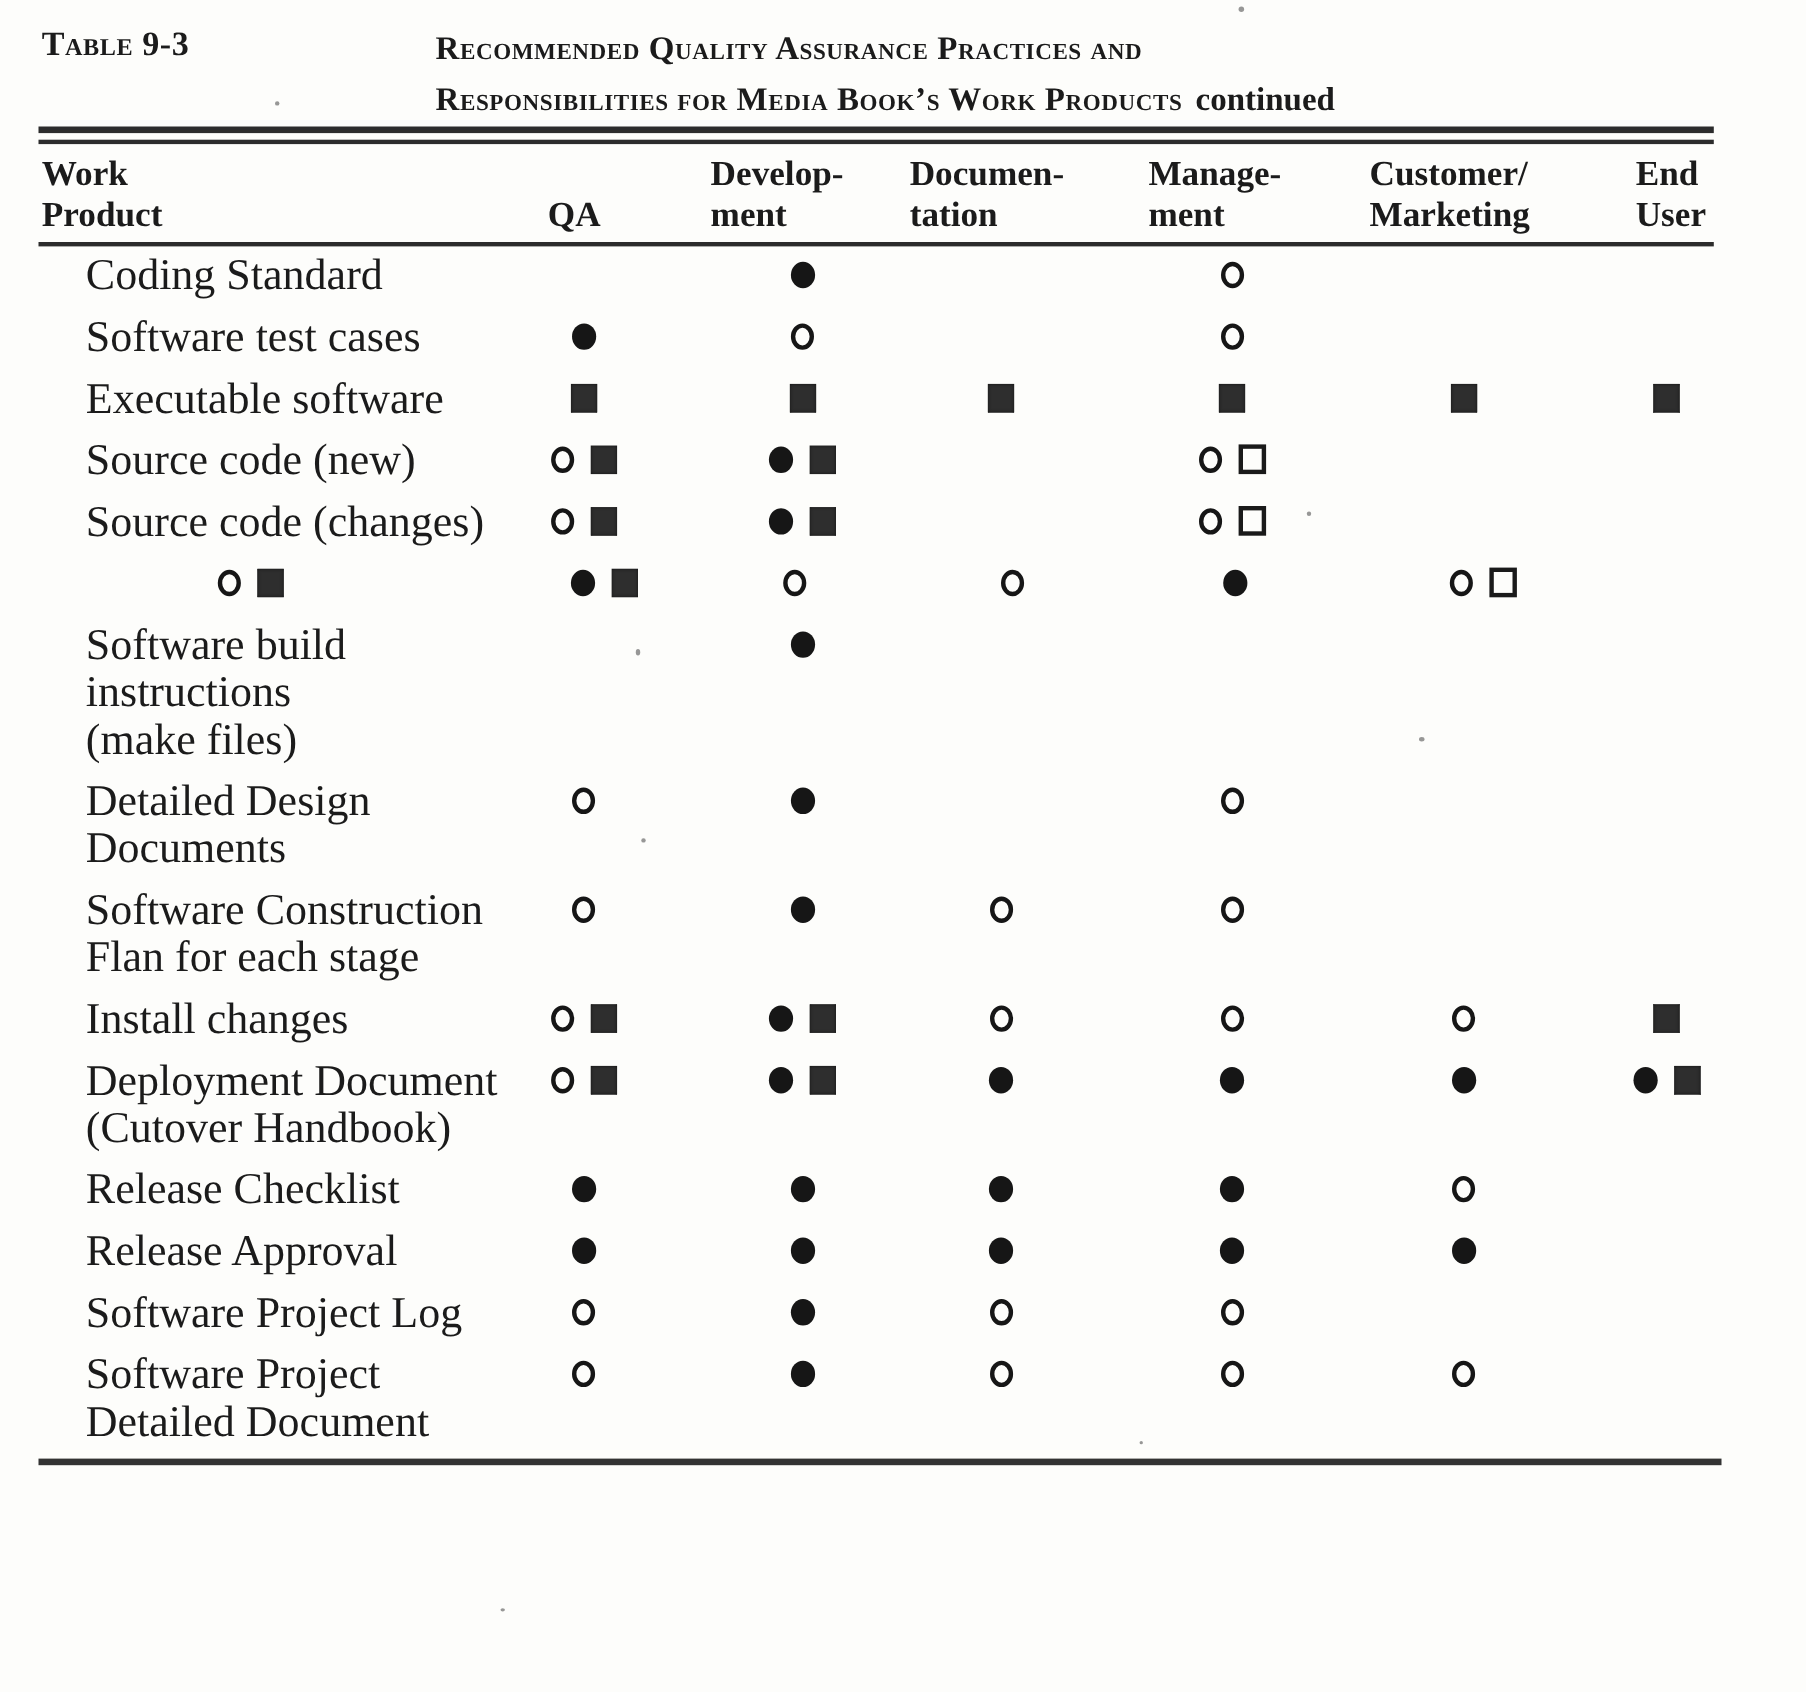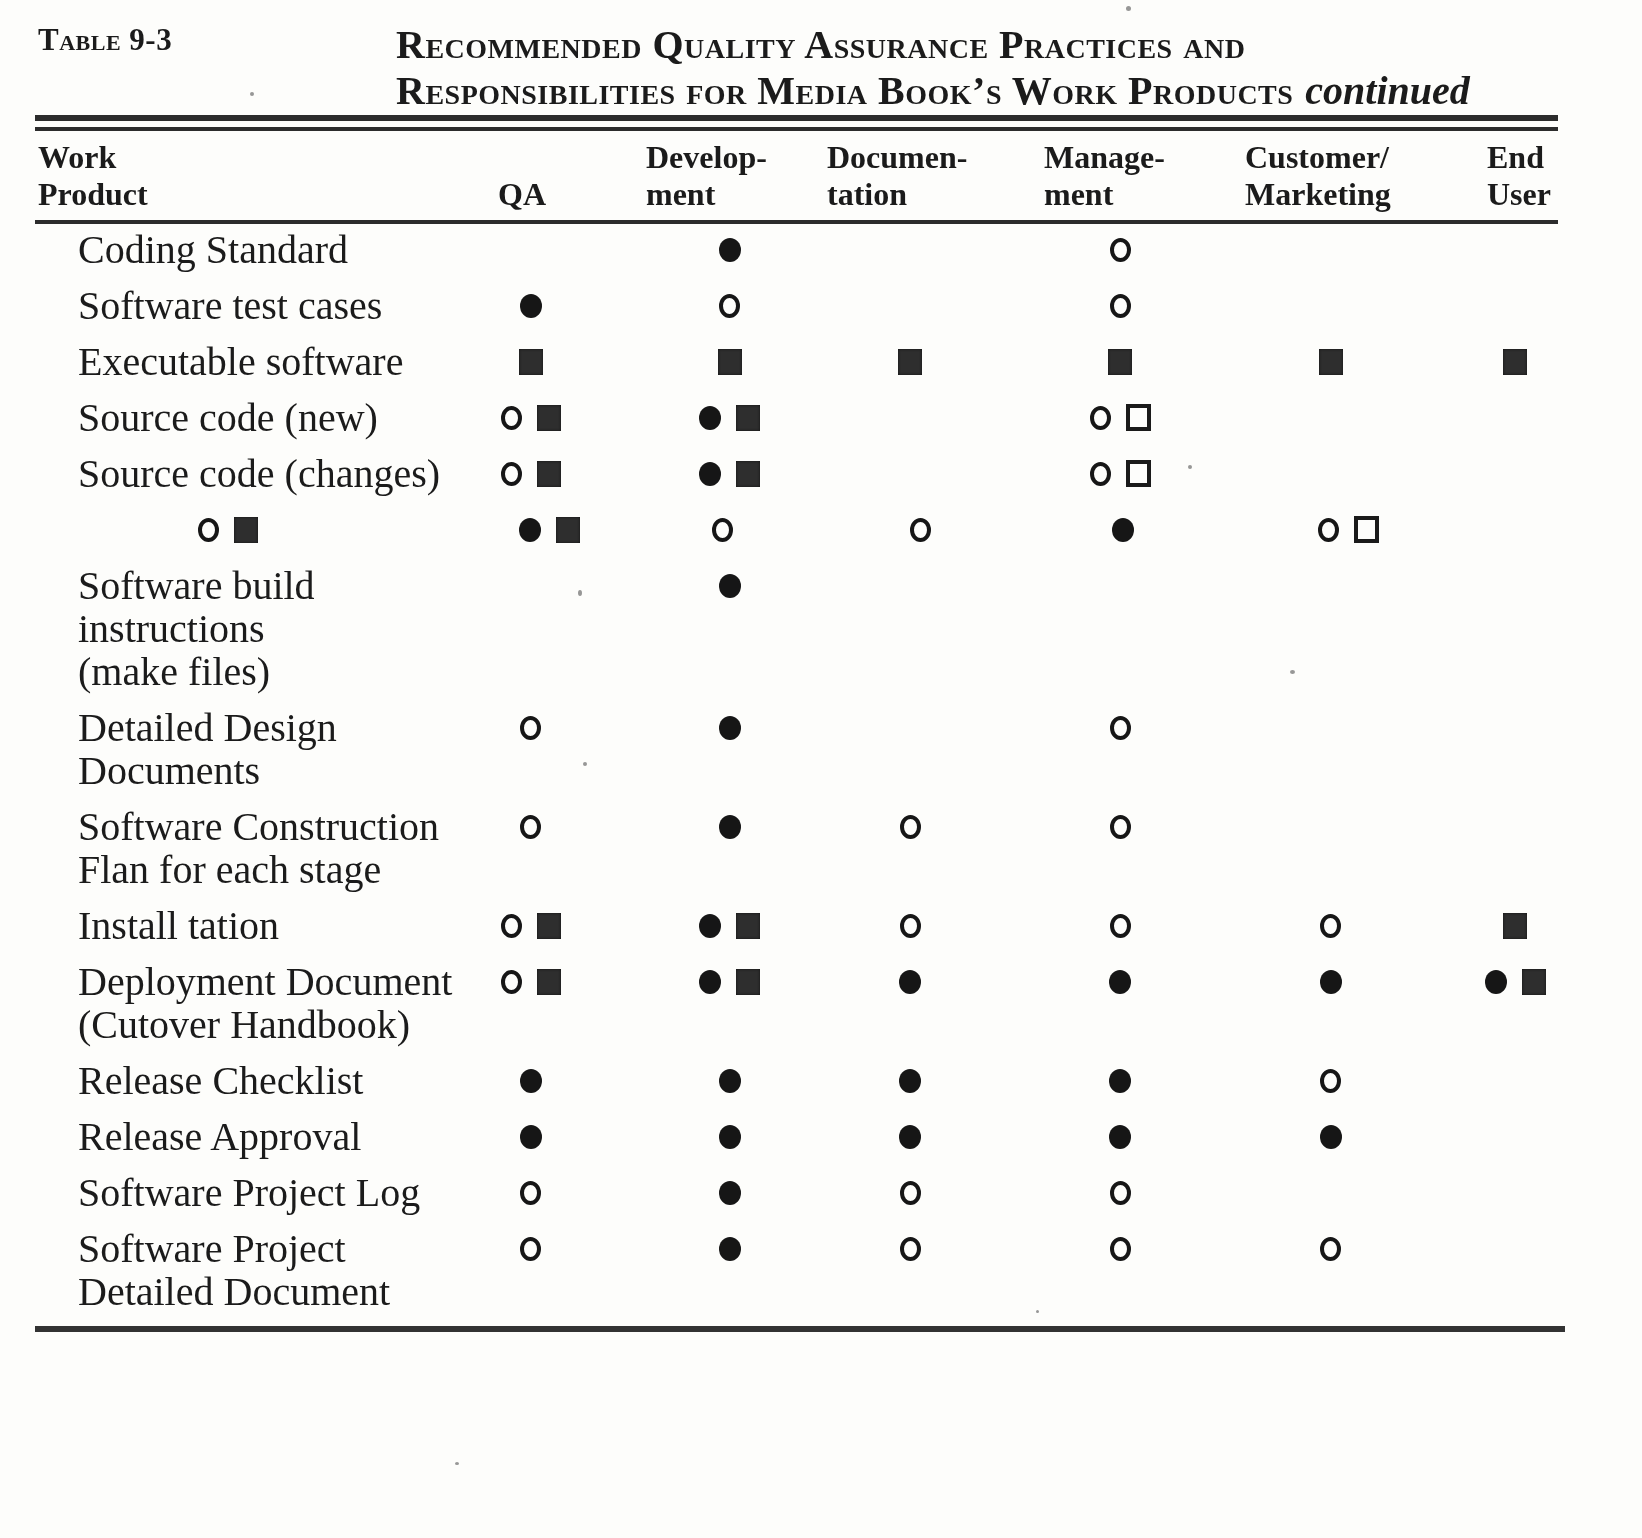--- a/index.html
+++ b/index.html
@@ -13,25 +13,25 @@
   .page { width: 1642px; height: 1538px; position: relative; }
 
   
   .caption { position: relative; height: 115px; padding-top: 22px; }
   .table-label {
     position: absolute; left: 38px; top: 22px;
     font-weight: bold; font-variant: small-caps; font-size: 31px; letter-spacing: 0.5px;
   }
   .title-lines { margin-left: 396px; }
   .title-line {
-    font-weight: bold; font-variant: small-caps; font-size: 40px;
+    font-weight: bold; font-variant: small-caps; font-size: 30px;
     line-height: 46px; letter-spacing: 0.5px;
   }
   .continued {
-    font-variant: normal; font-style: italic; font-weight: 600;
+    font-variant: normal; font-weight: 600;
     letter-spacing: 0px; margin-left: 12px;
   }
 
   
   .rule-double {
     margin-left: 35px; width: 1523px; height: 16px;
     border-top: 6px solid #2c2c2c; border-bottom: 4px solid #2c2c2c;
   }
   .rule-single {
     margin-left: 35px; width: 1523px; height: 0;
@@ -316,21 +316,21 @@
           <span class="symbol open-circle"></span>
         </div>
         <div class="cell sym col-management">
           <span class="symbol open-circle"></span>
         </div>
         <div class="cell sym col-customer-marketing"></div>
         <div class="cell sym col-end-user"></div>
       </div>
       <div class="row">
         <div class="cell label">
-          <div class="lbl-line">Install tation</div>
+          <div class="lbl-line">Install changes</div>
         </div>
         <div class="cell sym col-qa">
           <span class="symbol open-circle"></span>
           <span class="symbol filled-square"></span>
         </div>
         <div class="cell sym col-development">
           <span class="symbol filled-circle"></span>
           <span class="symbol filled-square"></span>
         </div>
         <div class="cell sym col-documentation">

